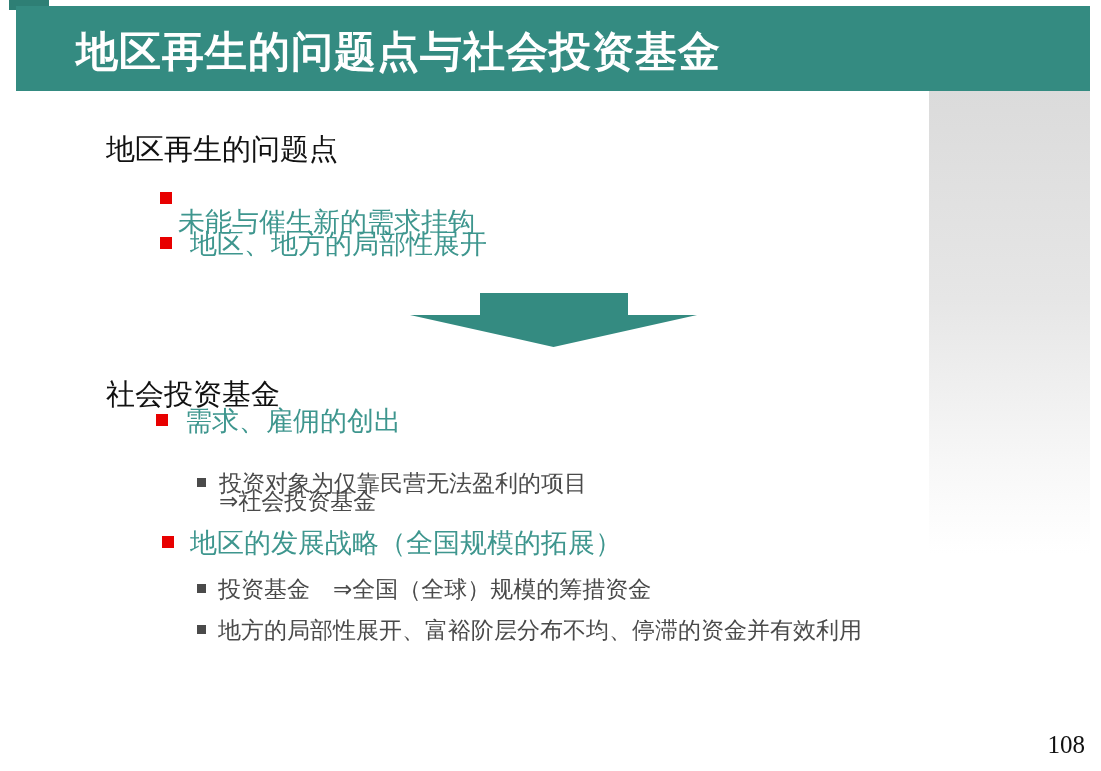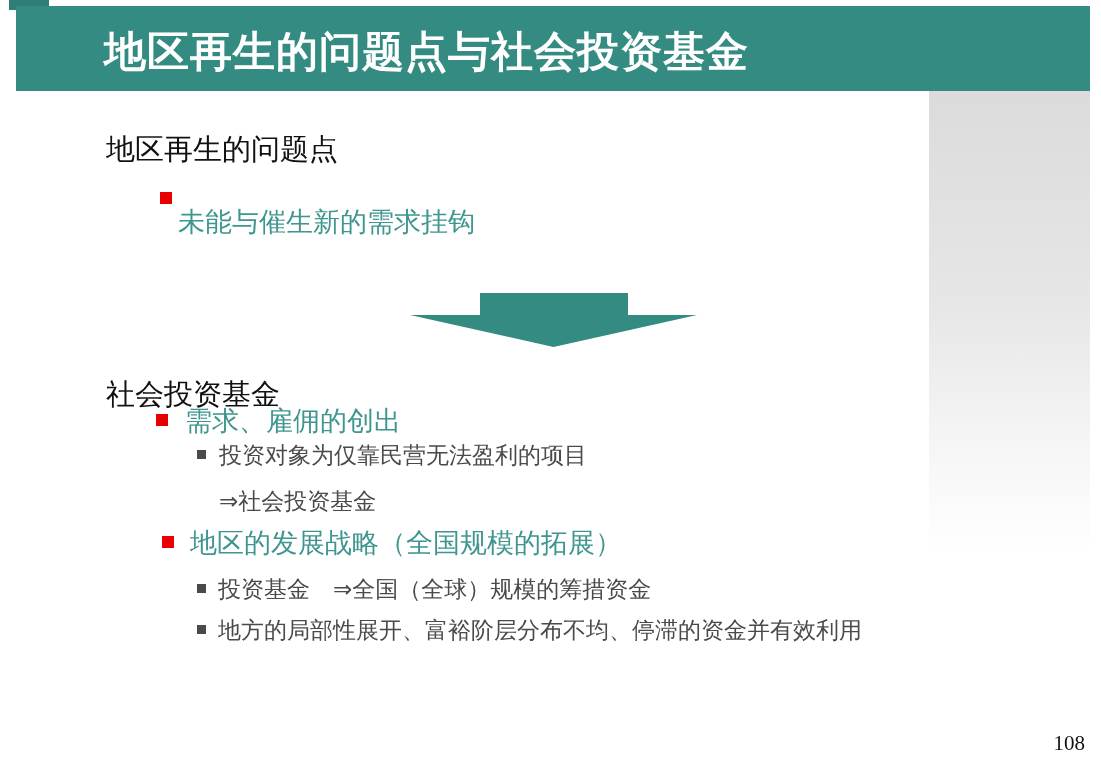--- a/index.html
+++ b/index.html
@@ -5,42 +5,42 @@
   html,body{margin:0;padding:0;background:#fff;}
   .slide{
     position:relative;width:1101px;height:771px;background:#ffffff;overflow:hidden;
     font-family:"Liberation Sans","DejaVu Sans",sans-serif;
   }
   .header-accent{
     position:absolute;left:9px;top:0;width:40px;height:10px;background:#2e7f75;
   }
   .title-banner{
     position:absolute;left:16px;top:6px;width:1074px;height:85px;background:#348b81;
-    display:flex;align-items:center;box-sizing:border-box;padding-left:88px;padding-top:6px;
+    display:flex;align-items:center;box-sizing:border-box;padding-left:60px;padding-top:6px;
   }
   .title-banner .title{
     color:#ffffff;font-size:42px;font-weight:bold;letter-spacing:1px;white-space:nowrap;
   }
   .gradient-strip{
     position:absolute;left:929px;top:91px;width:161px;height:462px;
     background:linear-gradient(to bottom,#dbdbdb 0%,#e6e6e6 45%,#f7f7f7 80%,#ffffff 100%);
   }
   .line{position:absolute;display:flex;align-items:flex-start;white-space:nowrap;}
   .heading{font-size:29px;color:#111111;}
   .b1-text{font-size:27px;color:#3e968e;}
   .b2-text{font-size:23px;color:#4a4a4a;}
   .red-sq{
     display:inline-block;width:12px;height:12px;background:#e80000;flex:0 0 auto;
   }
   .gray-sq{
     display:inline-block;width:9px;height:9px;background:#4a4a4a;flex:0 0 auto;
   }
   .page-number{
     position:absolute;left:1010px;top:731px;width:75px;text-align:right;
-    font-family:"Liberation Serif","DejaVu Serif",serif;font-size:21px;color:#111111;
+    font-family:"Liberation Serif","DejaVu Serif",serif;font-size:25px;color:#111111;
   }
   .arrow-wrap{position:absolute;left:410px;top:293px;width:288px;height:54px;}
 </style>
 </head>
 <body>
 
 <div class="slide">
 
   <div class="header-accent"></div>
   <div class="title-banner">
@@ -50,37 +50,41 @@
 
   <div class="line" style="left:106px;top:130px;">
     <span class="heading">地区再生的问题点</span>
   </div>
 
   <div class="line" style="left:160px;top:181px;flex-direction:column;">
     <span class="red-sq" style="margin-top:11px;"></span>
     <span class="b1-text" style="margin-left:18px;">未能与催生新的需求挂钩</span>
   </div>
 
+  <div class="line" style="left:160px;top:226px;">
+    <span class="red-sq" style="margin-top:11px;"></span>
+    <span class="b1-text" style="margin-left:18px;">地区、地方的局部性展开</span>
+  </div>
 
   <div class="arrow-wrap">
     <svg width="288" height="54" viewBox="0 0 288 54" xmlns="http://www.w3.org/2000/svg">
       <polygon points="70,0 218,0 218,22 287,22 143.5,54 0,22 70,22" fill="#348b81"></polygon>
     </svg>
   </div>
 
   <div class="line" style="left:106px;top:375px;">
     <span class="heading">社会投资基金</span>
   </div>
 
   <div class="line" style="left:156px;top:403px;justify-content:center;">
     <span class="red-sq" style="margin-top:11px;"></span>
     <span class="b1-text" style="margin-left:17px;">需求、雇佣的创出</span>
   </div>
 
-  <div class="line" style="left:197px;top:440px;">
+  <div class="line" style="left:197px;top:468px;">
     <span class="gray-sq" style="margin-top:10px;"></span>
     <span class="b2-text" style="margin-left:13px;">投资对象为仅靠民营无法盈利的项目</span>
   </div>
 
   <div class="line" style="left:219px;top:486px;">
     <span class="b2-text">⇒社会投资基金</span>
   </div>
 
   <div class="line" style="left:197px;top:574px;">
     <span class="gray-sq" style="margin-top:10px;"></span>

